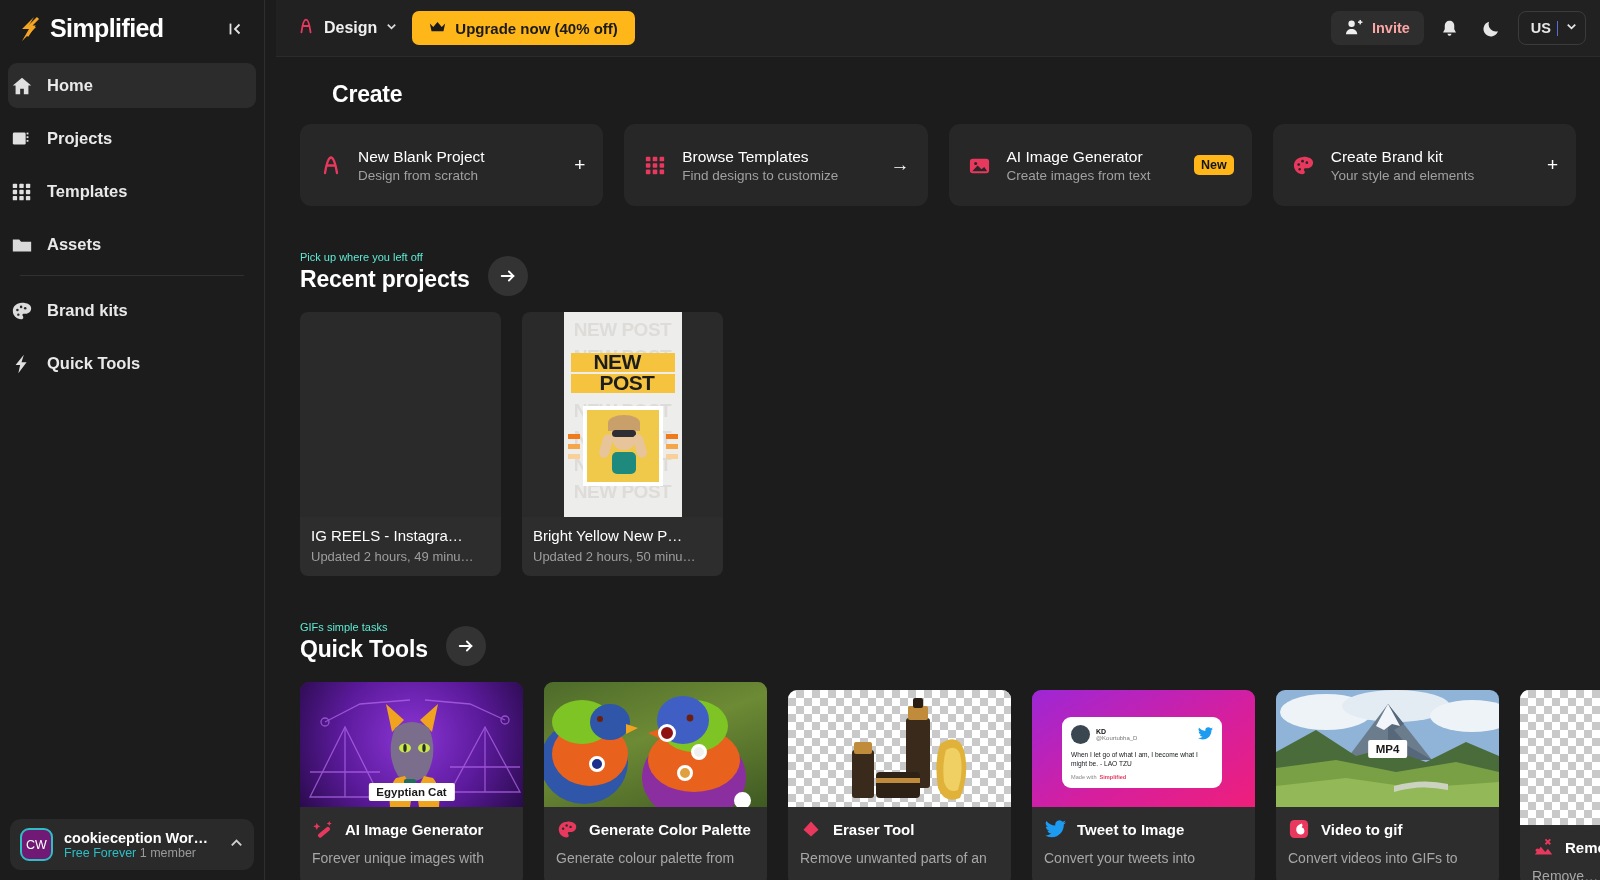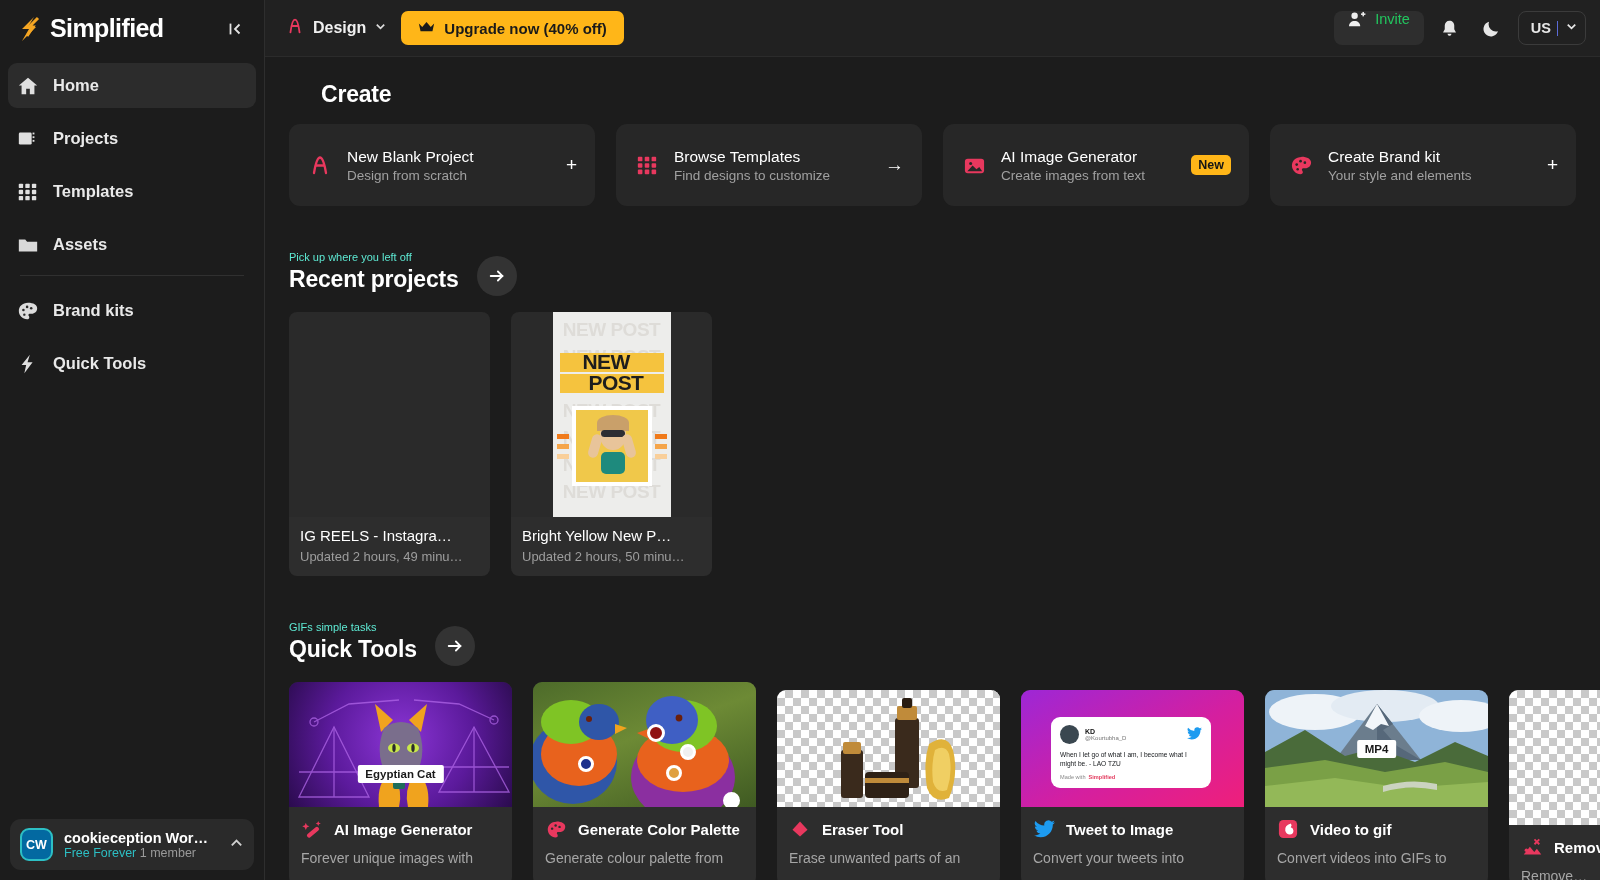--- a/index.html
+++ b/index.html
@@ -3,21 +3,21 @@
 <meta charset="utf-8">
 <style>
   * { box-sizing: border-box; margin: 0; padding: 0; }
   html, body {
     width: 1600px; height: 880px;
     background: #1c1c1c;
     font-family: "Liberation Sans", sans-serif;
     overflow: hidden;
     color: #fff;
   }
-  #app { display: flex; width: 1600px; height: 817px; }
+  #app { display: flex; width: 1600px; height: 817px; gap: 11px; }
 
   
   #sidebar {
     width: 265px; height: 880px;
     background: #1c1c1c;
     border-right: 1px solid #2e2e2e;
     display: flex; flex-direction: column;
     position: relative; flex: 0 0 265px;
   }
   .brand-row {
@@ -27,37 +27,37 @@
   .logo-mark { width: 26px; height: 28px; flex: 0 0 26px; }
   .brand-name { font-size: 25px; font-weight: bold; letter-spacing: -0.6px; color: #fff; }
   .collapse-btn {
     margin-left: auto; width: 26px; height: 26px;
     display: flex; align-items: center; justify-content: center;
     color: #e3e3e3; cursor: pointer;
   }
   .nav { padding: 6px 8px 0 8px; }
   .nav-item {
     display: flex; align-items: center; gap: 14px;
-    height: 45px; padding: 0 8px; border-radius: 9px;
+    height: 45px; padding: 0 2px; border-radius: 9px;
     color: #e9e9e9; font-size: 16.5px; font-weight: bold;
     cursor: pointer; margin-bottom: 8px;
   }
   .nav-item.active { background: #2c2c2c; }
   .nav-icon { width: 23px; height: 23px; display: flex; align-items: center; justify-content: center; flex: 0 0 23px; }
   .nav-sep { height: 1px; background: #303030; margin: 6px 12px 12px 12px; }
   .user-card-wrap { position: absolute; bottom: 10px; left: 10px; right: 10px; }
   .user-card {
     background: #2a2a2a; border-radius: 11px;
     display: flex; align-items: center; gap: 11px;
     padding: 9px 10px; cursor: pointer;
   }
   .avatar {
     width: 33px; height: 33px; flex: 0 0 33px; border-radius: 9px;
     border: 2px solid #2dbfc4; display: flex; align-items: center; justify-content: center;
-    font-size: 12.5px; font-weight: bold; color: #fff; background: #0369a1;
+    font-size: 12.5px; font-weight: normal; color: #fff; background: #701a75;
   }
   .user-meta { min-width: 0; flex: 1; }
   .user-name {
     font-size: 14.5px; font-weight: bold; color: #fff;
     white-space: nowrap; overflow: hidden; text-overflow: ellipsis;
   }
   .user-sub { font-size: 12.5px; color: #9a9a9a; white-space: nowrap; }
   .user-sub .plan { color: #2dbfc4; }
   .caret-up { color: #d0d0d0; font-size: 14px; margin-left: auto; }
 
@@ -73,22 +73,22 @@
   .chev { color: #ddd; font-size: 13px; }
   .upgrade-btn {
     background: #ffb618; color: #1a1a1a;
     border-radius: 7px; height: 34px; padding: 0 17px;
     display: flex; align-items: center; gap: 9px;
     font-size: 15px; font-weight: bold; cursor: pointer;
   }
   .top-right { margin-left: auto; display: flex; align-items: center; gap: 10px; }
   .invite-btn {
     background: #2e2e2e; border-radius: 8px; height: 34px; padding: 0 14px;
-    display: flex; align-items: flex-start; gap: 9px;
-    font-size: 14.5px; font-weight: normal; color: #22c55e; cursor: pointer;
+    display: flex; align-items: center; gap: 9px;
+    font-size: 14.5px; font-weight: bold; color: #fca5a5; cursor: pointer;
   }
   .icon-btn {
     width: 32px; height: 32px; display: flex; align-items: center; justify-content: center;
     color: #e6e6e6; cursor: pointer;
   }
   .lang-select {
     border: 1px solid #3b3b3b; border-radius: 8px; height: 34px;
     display: flex; align-items: center; gap: 6px; padding: 0 6px 0 12px;
     font-size: 14.5px; color: #e8e8e8; font-weight: bold; cursor: pointer;
   }
@@ -522,21 +522,21 @@
                 <path d="M95 46 q17 -12 34 0 q10 26 -3 48 q-14 10 -28 0 q-13 -22 -3 -48z" fill="#7a6e8c"></path>
                 <ellipse cx="105" cy="66" rx="6" ry="4.5" fill="#c9e84a"></ellipse>
                 <ellipse cx="124" cy="66" rx="6" ry="4.5" fill="#c9e84a"></ellipse>
                 <ellipse cx="105" cy="66" rx="1.7" ry="4" fill="#2b2b2b"></ellipse>
                 <ellipse cx="124" cy="66" rx="1.7" ry="4" fill="#2b2b2b"></ellipse>
                 <path d="M105 94 q9 14 5 31 h-20 q-2 -20 6 -29z" fill="#f0a31e"></path>
                 <path d="M124 94 q-9 14 -5 31 h20 q2 -20 -6 -29z" fill="#f0a31e"></path>
                 <rect x="104" y="97" width="12" height="10" rx="2" fill="#1f6d5a"></rect>
               </g>
             </svg>
-            <div class="tag-chip" style="left:50%; transform:translateX(-50%); bottom:24px;">Egyptian Cat</div>
+            <div class="tag-chip" style="left:50%; transform:translateX(-50%); bottom:6px;">Egyptian Cat</div>
           </div>
           <div class="qt-body">
             <div class="qt-head">
               <span class="qt-icon">
                 <svg viewBox="0 0 22 22" width="21" height="21">
                   <rect x="4" y="12" width="15" height="4.4" rx="2" fill="#e8385e" transform="rotate(-40 11 14)"></rect>
                   <path d="M4 4 l1.1 2.6 L7.7 7.7 L5.1 8.8 L4 11.4 L2.9 8.8 L0.3 7.7 L2.9 6.6 Z" fill="#e8385e"></path>
                   <path d="M17 2 l.8 1.9 1.9 .8 -1.9 .8 -.8 1.9 -.8 -1.9 -1.9 -.8 1.9 -.8 Z" fill="#e8385e"></path>
                 </svg>
               </span>
@@ -600,21 +600,21 @@
           </div>
           <div class="qt-body">
             <div class="qt-head">
               <span class="qt-icon">
                 <svg viewBox="0 0 24 24" width="20" height="20" fill="#e8385e">
                   <path d="M12 3 L21 13 L12 21 L3 13 Z"></path>
                 </svg>
               </span>
               <span class="qt-title">Eraser Tool</span>
             </div>
-            <div class="qt-desc">Erase unwanted parts of an</div>
+            <div class="qt-desc">Remove unwanted parts of an</div>
           </div>
         </div>
 
         <div class="qt-card" style="margin-top:8px;">
           <div class="qt-thumb" style="height:117px; background:linear-gradient(150deg,#9d27d6 0%,#d41fa0 55%,#ef1f7a 100%);">
             <div class="tweet-card">
               <div class="tw-top">
                 <span class="tw-av"></span>
                 <span>
                   <div class="tw-name">KD</div>

